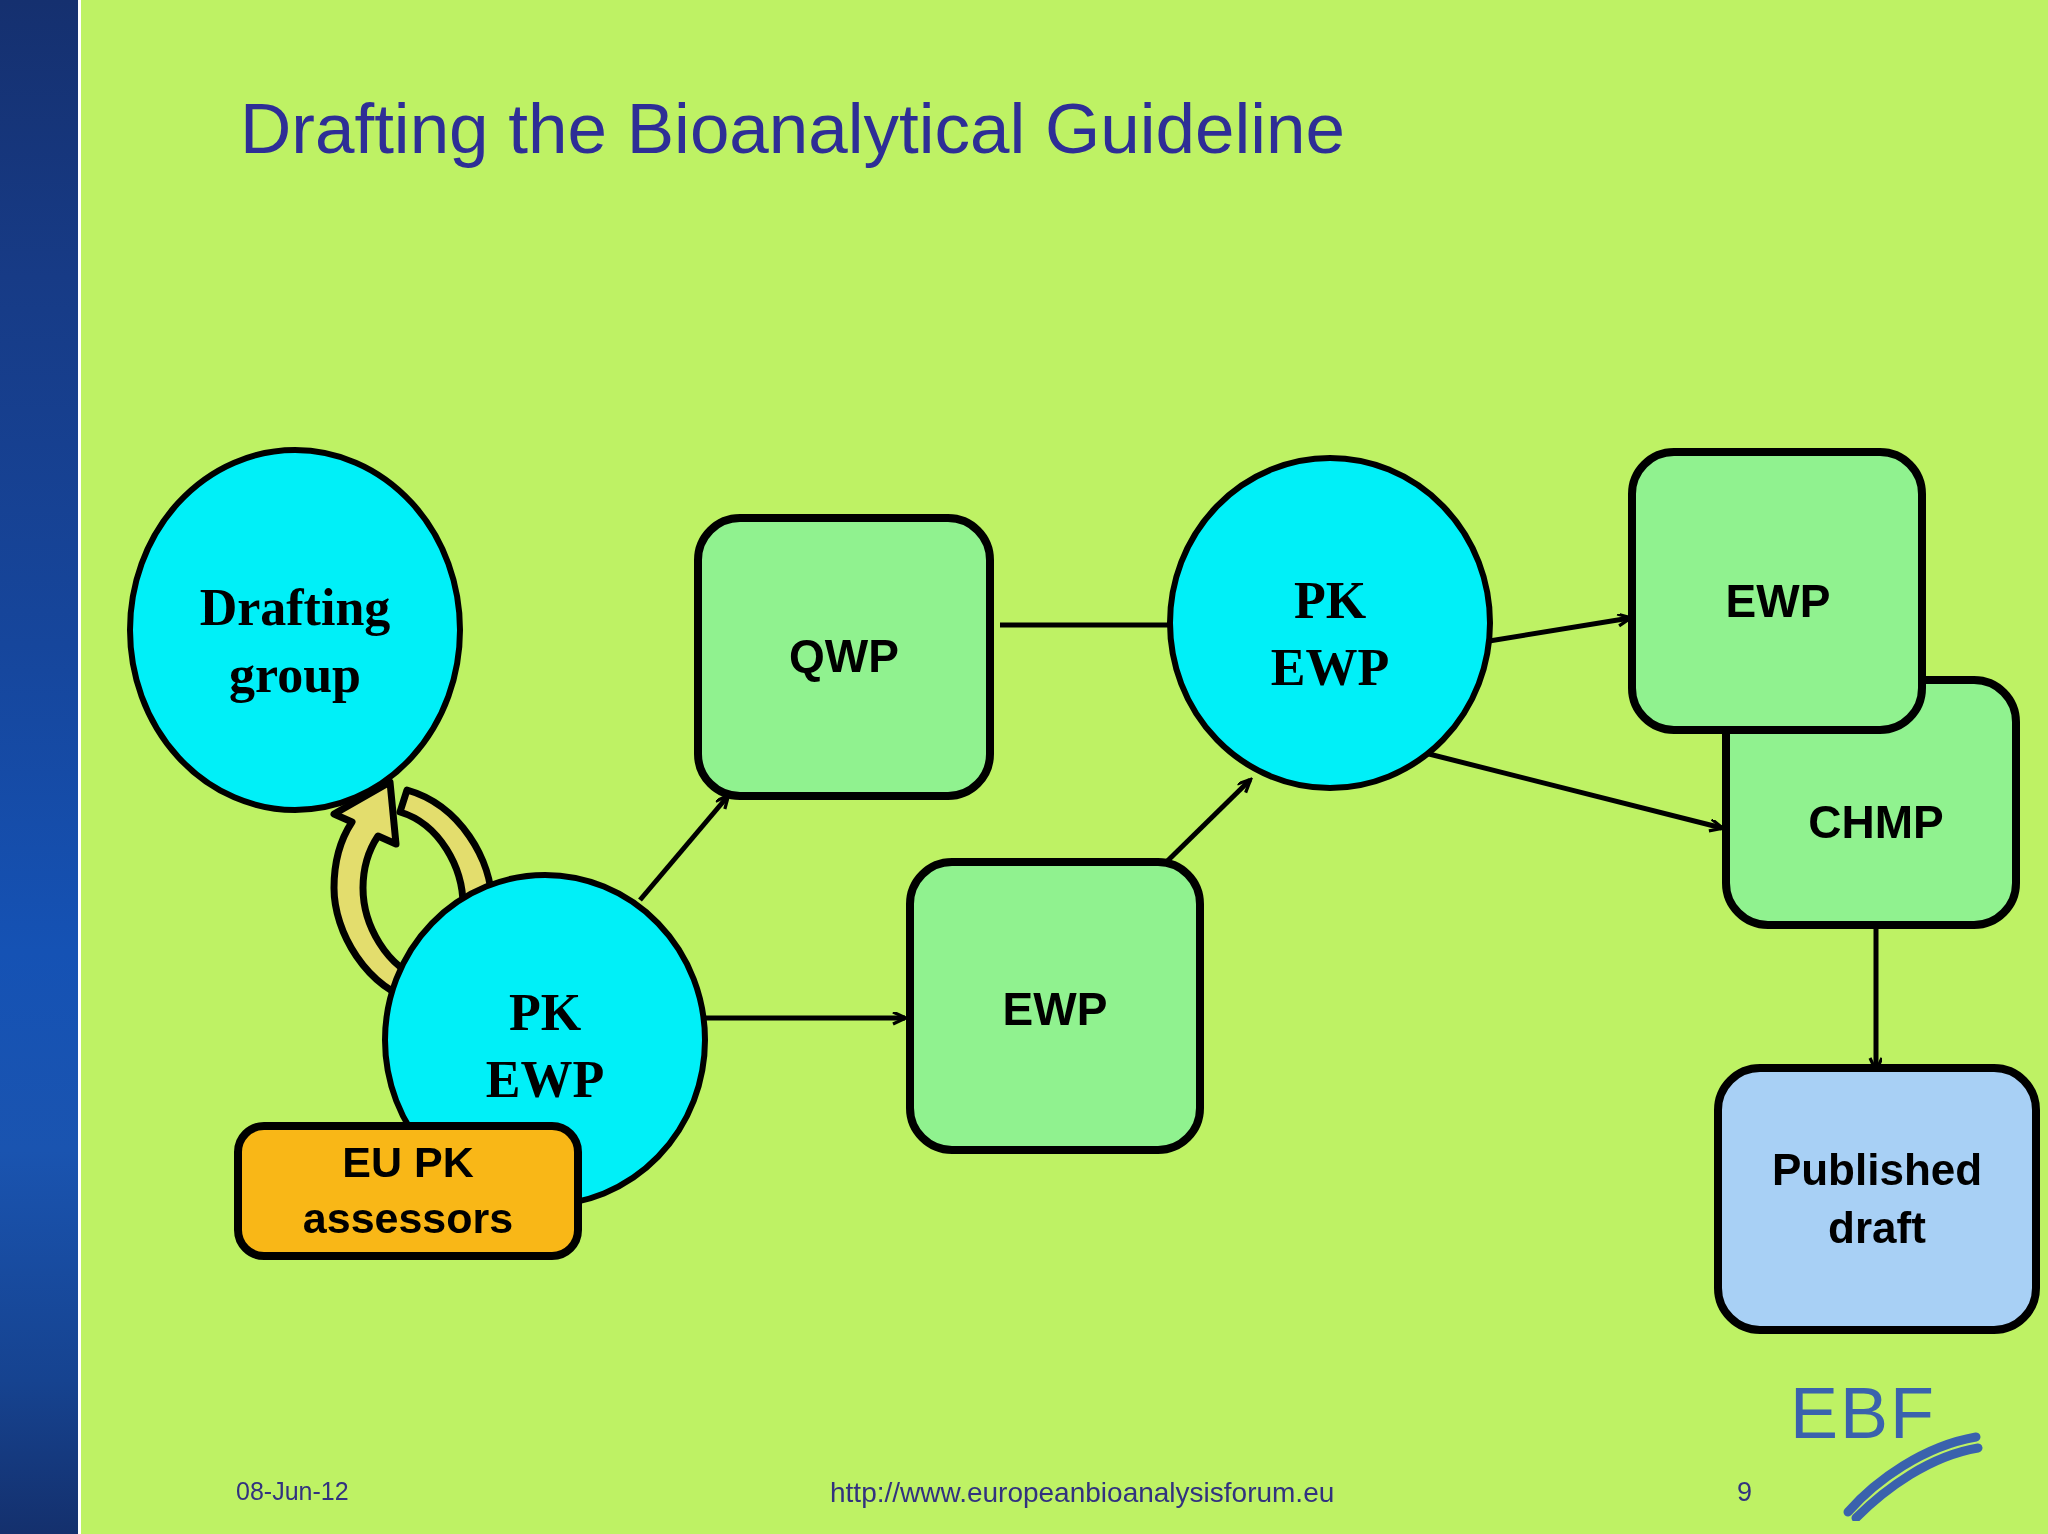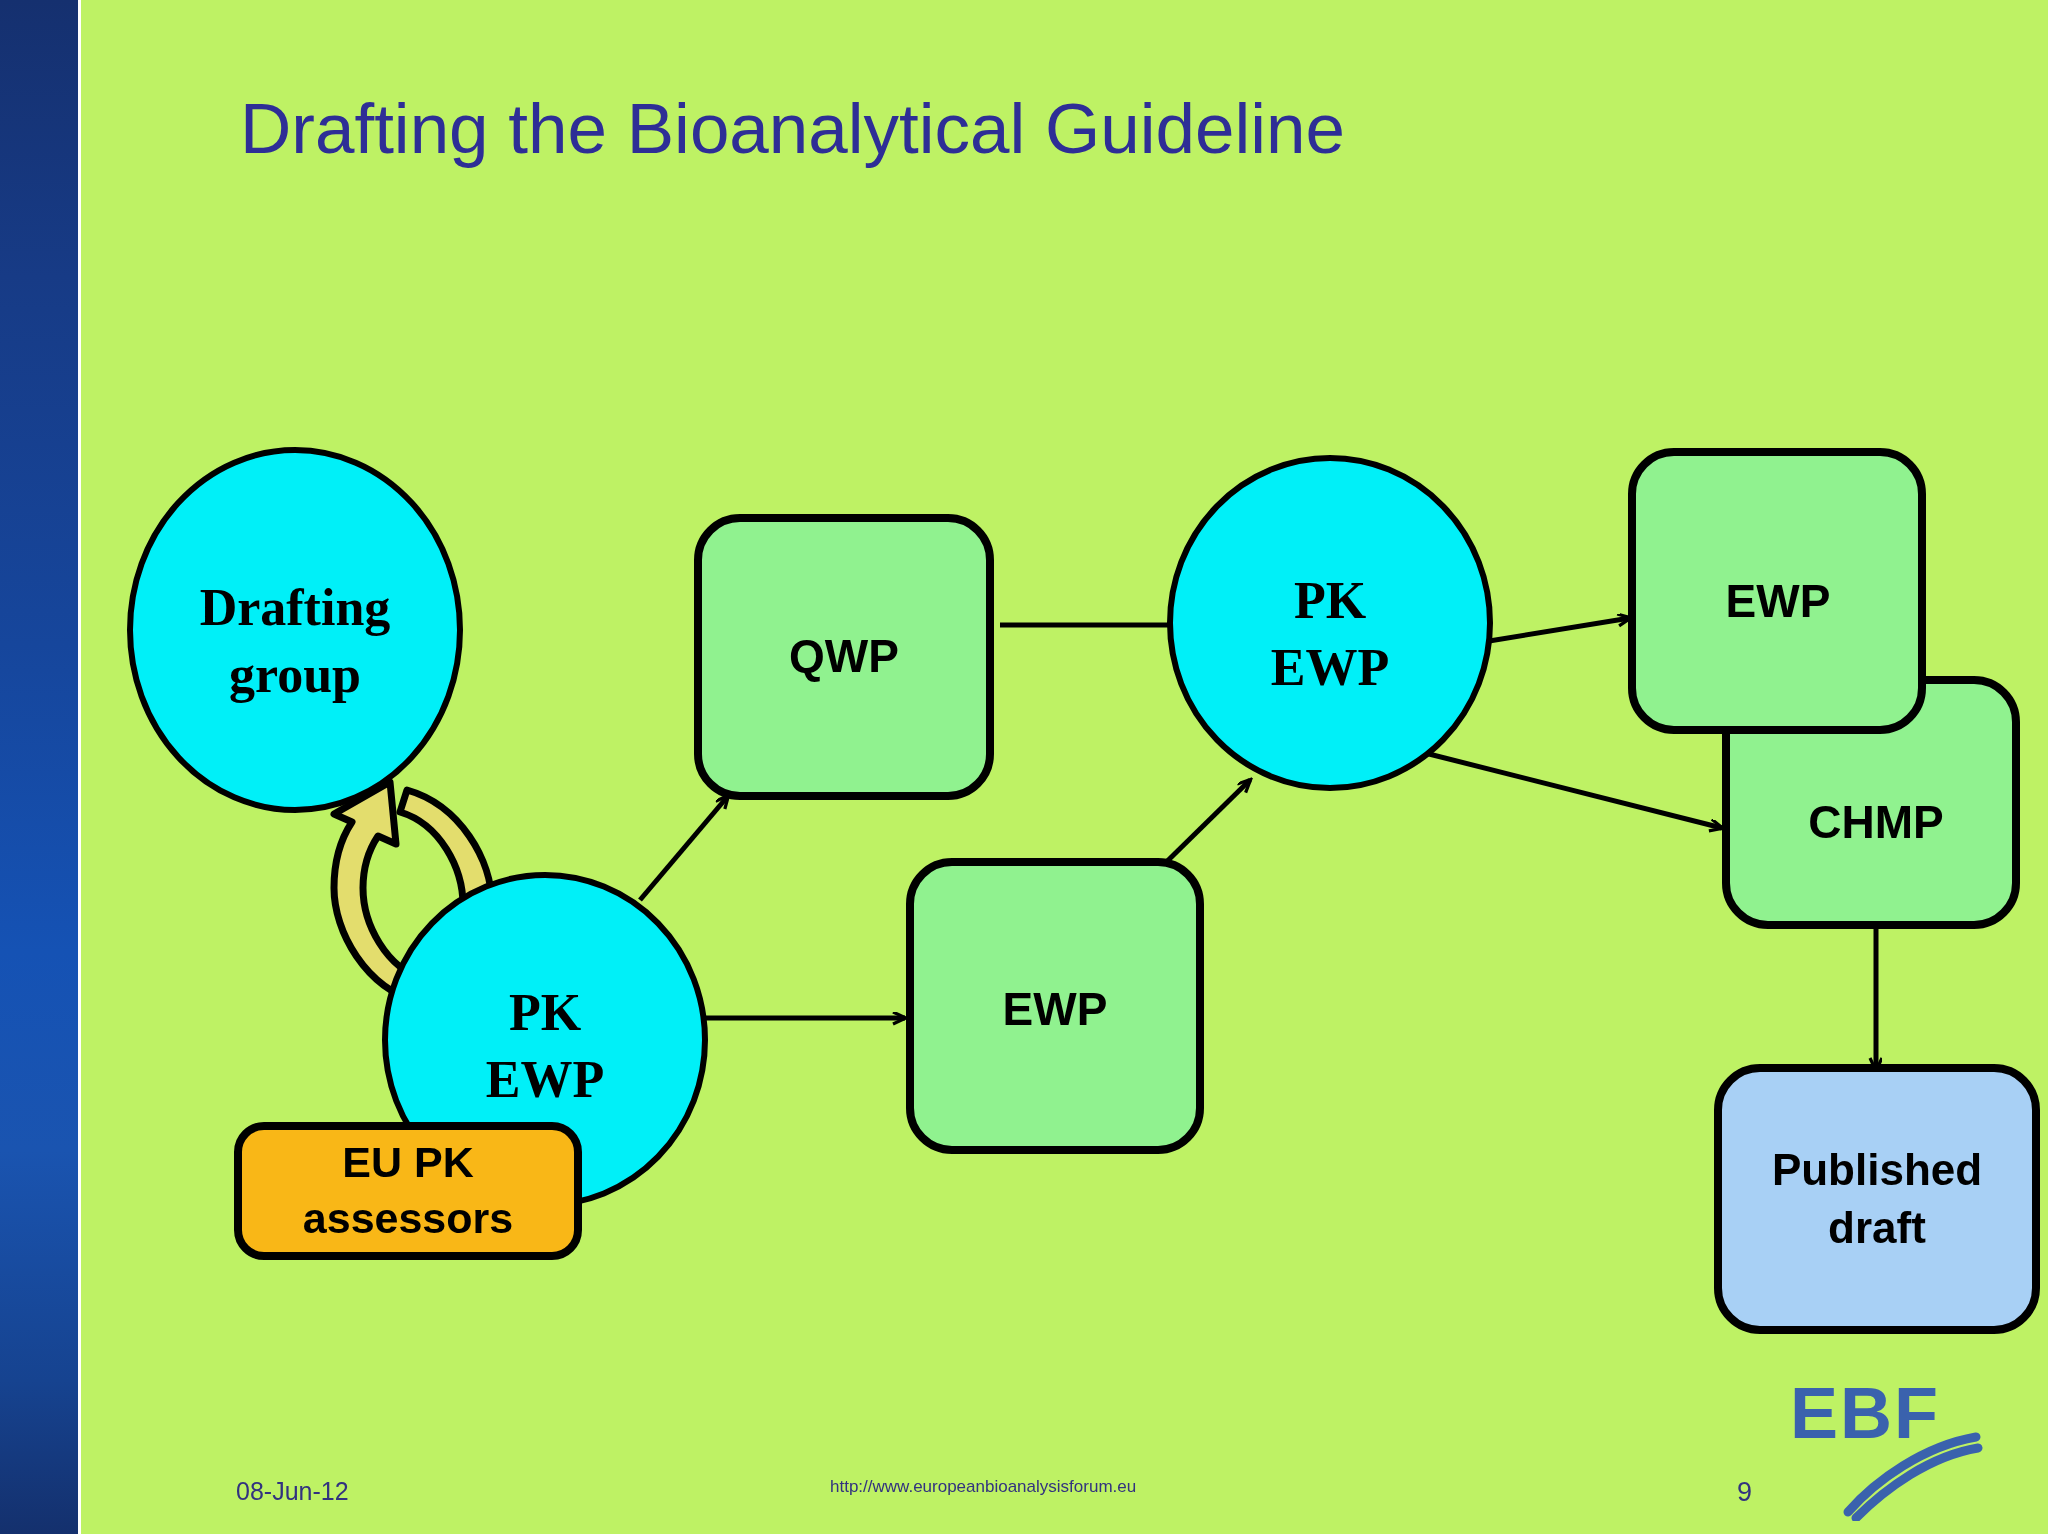--- a/index.html
+++ b/index.html
@@ -57,21 +57,21 @@
     position: absolute;
     left: 236px;
     top: 1477px;
     font-size: 25px;
     color: #32327f;
   }
   #footer-url {
     position: absolute;
     left: 830px;
     top: 1477px;
-    font-size: 17px;
+    font-size: 28px;
     color: #32327f;
   }
   #footer-page {
     position: absolute;
     left: 1737px;
     top: 1477px;
     font-size: 27px;
     color: #32327f;
   }
   #ebf-logo {
@@ -79,21 +79,21 @@
     left: 1790px;
     top: 1376px;
     width: 250px;
     height: 145px;
   }
   #ebf-text {
     position: absolute;
     left: 0px;
     top: -4px;
     font-size: 72px;
-    font-weight: bold;
+    font-weight: normal;
     color: #3a62ad;
     letter-spacing: 2px;
     font-family: "Liberation Sans", sans-serif;
   }
 </style>
 </head>
 <body>
 
 <div id="slide">
 

